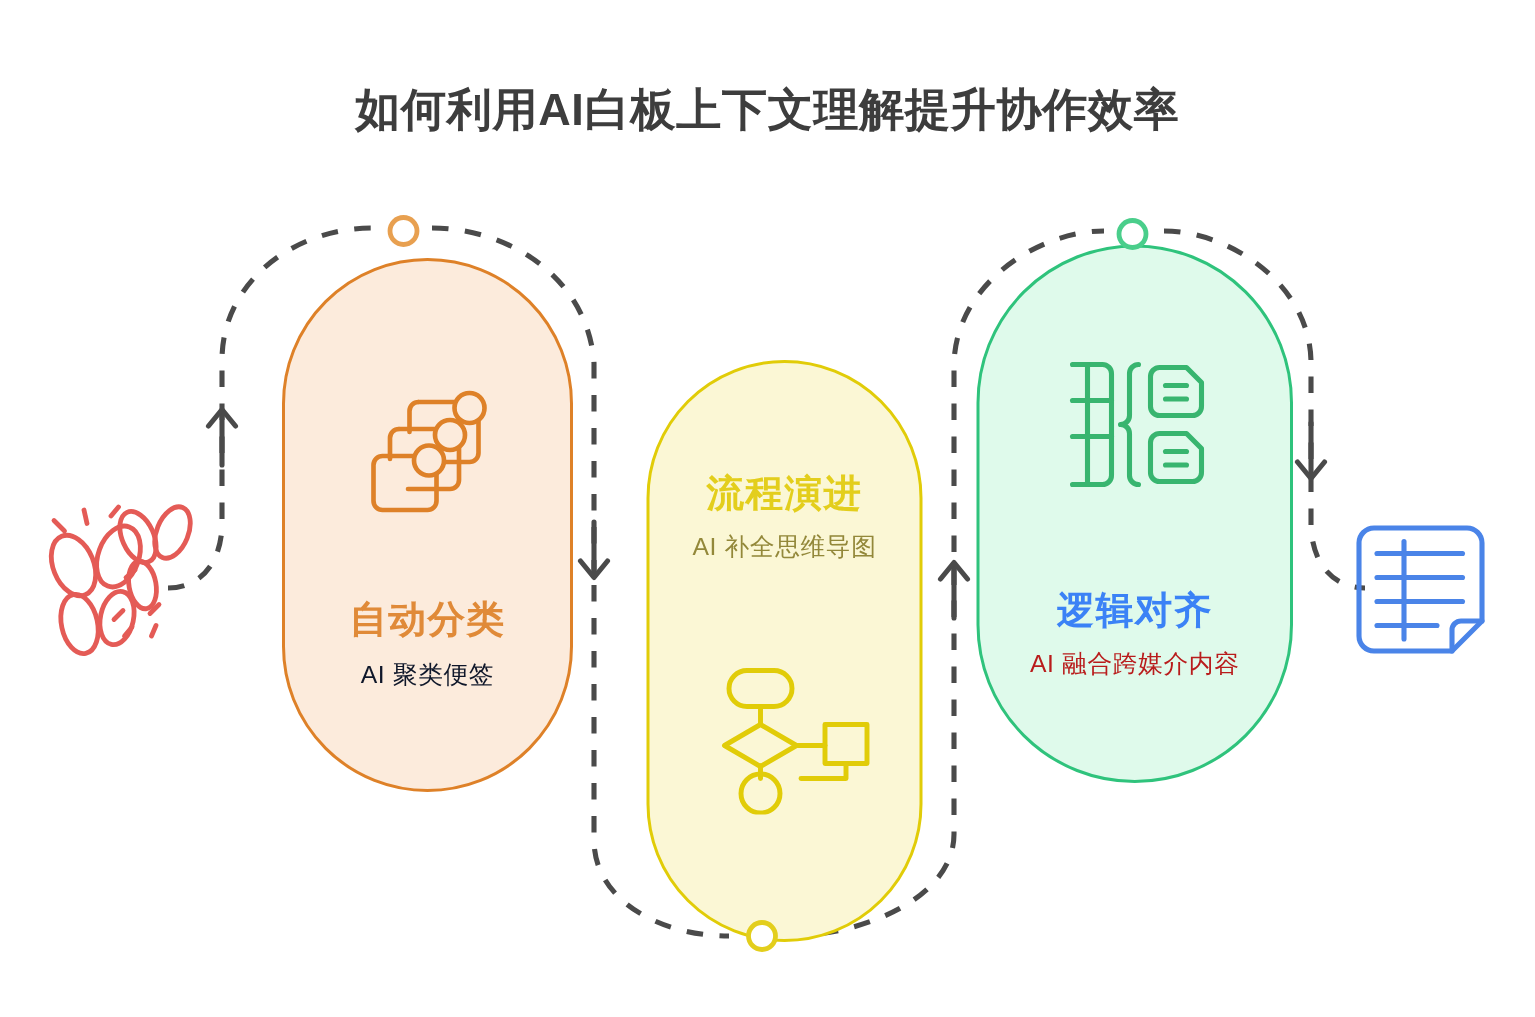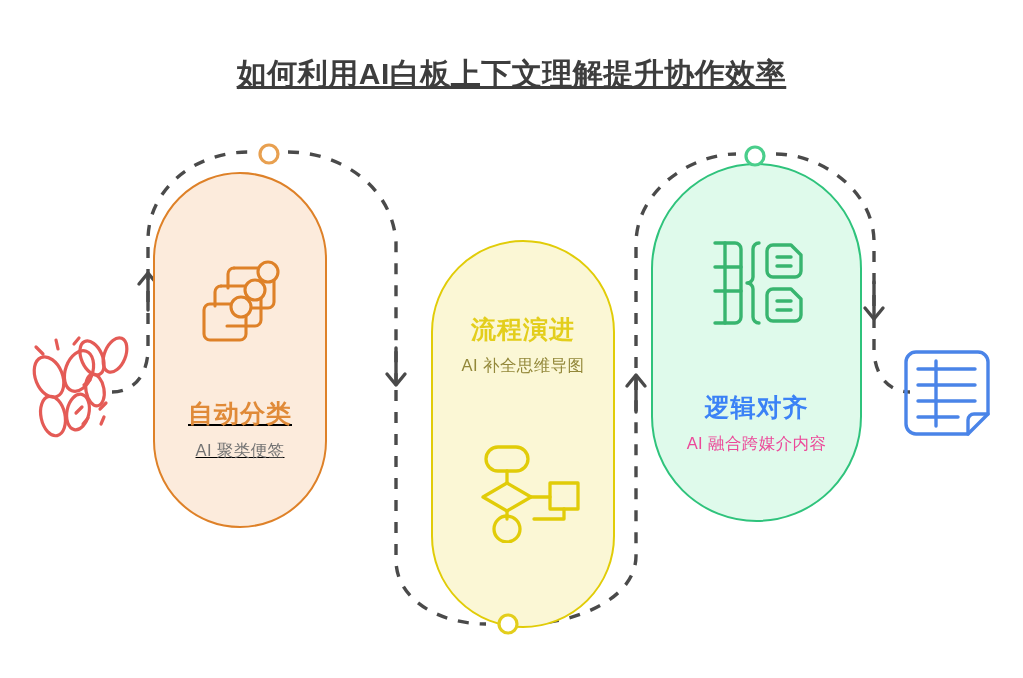--- a/index.html
+++ b/index.html
@@ -23,21 +23,20 @@
     position: absolute;
     top: 56px;
     left: 0;
     width: 1023px;
     text-align: center;
     font-size: 30px;
     font-weight: 700;
     color: #3d3d3d;
     letter-spacing: 0.5px;
     line-height: 1.2;
-    text-decoration: underline;
   }
 
   
   #bg-svg, #fg-svg {
     position: absolute;
     top: 0;
     left: 0;
     width: 1023px;
     height: 678px;
     overflow: visible;
@@ -84,29 +83,29 @@
     line-height: 1.3;
     letter-spacing: 0.4px;
     margin-top: 10px;
   }
   .card-icon {
     display: block;
   }
 
   
   #card-classify {
-    left: 153px; top: 172px; width: 174px; height: 356px; text-decoration: underline;
+    left: 188px; top: 172px; width: 194px; height: 356px;
   }
   #card-classify .card-shape {
     background: #FCEBDC;
     border-color: #DE8128;
   }
   #card-classify .card-inner { padding-top: 76px; }
   #card-classify .card-title { color: #E08A38; }
-  #card-classify .card-sub   { color: #737373; }
+  #card-classify .card-sub   { color: #0f172a; }
 
   
   #card-flow {
     left: 431px; top: 240px; width: 184px; height: 388px;
   }
   #card-flow .card-shape {
     background: #FBF7D5;
     border-color: #E1CC08;
   }
   #card-flow .card-inner { padding-top: 74px; }
@@ -116,21 +115,21 @@
   
   #card-align {
     left: 651px; top: 163px; width: 211px; height: 359px;
   }
   #card-align .card-shape {
     background: #DFFAEB;
     border-color: #2FC37C;
   }
   #card-align .card-inner { padding-top: 68px; }
   #card-align .card-title { color: #3b82f6; }
-  #card-align .card-sub   { color: #ec4899; }
+  #card-align .card-sub   { color: #b91c1c; }
 
   .spacer-flex { flex: 1 1 auto; }
 </style>
 </head>
 <body>
 
 <div id="stage">
 
   <div id="page-title">如何利用AI白板上下文理解提升协作效率</div>
 

